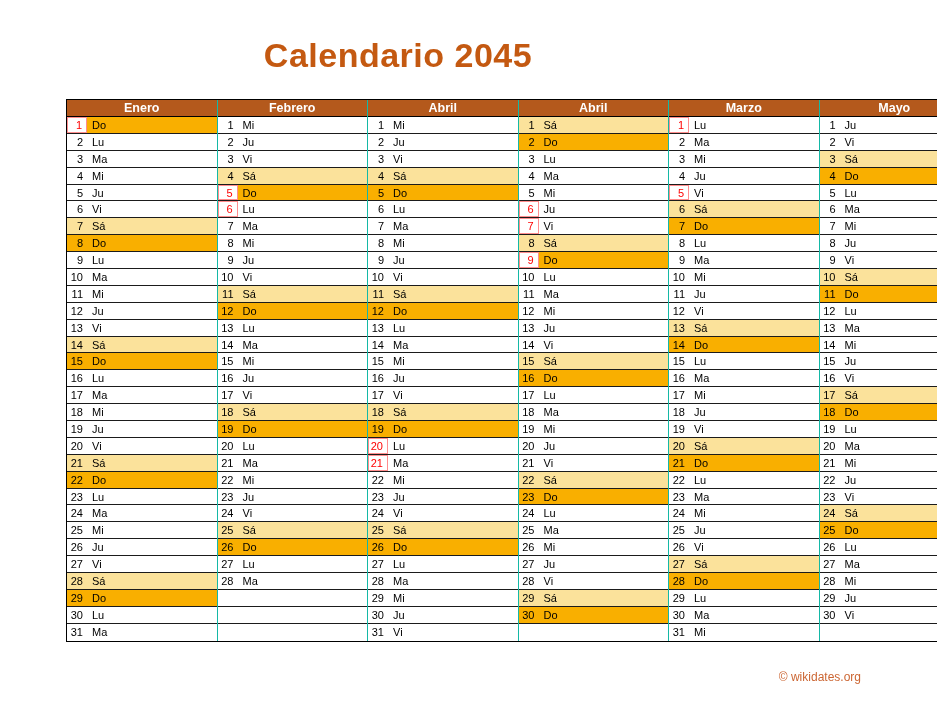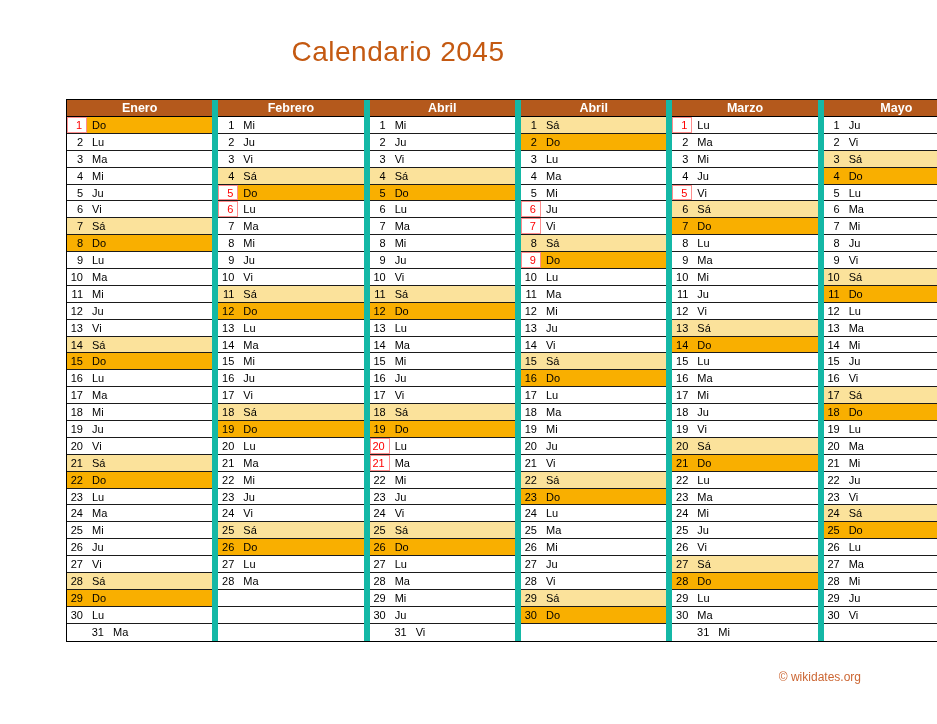--- a/index.html
+++ b/index.html
@@ -2,39 +2,39 @@
 <html style="--title-color: #C45911; --header-bg: #B4591C; --header-text: #FFFFFF; --saturday-bg: #FBE29B; --sunday-bg: #F9AF00; --holiday-number: #FE0000; --holiday-border: #FF8D8D; --footer-color: #CC6633;"><head>
 <meta charset="utf-8">
 <style>
   html,body{margin:0;padding:0;}
   body{
     width:937px;height:724px;background:#fff;position:relative;
     font-family:"Liberation Sans", sans-serif;overflow:hidden;
   }
   .title{
     position:absolute;left:0;top:36px;width:796px;text-align:center;
-    font-size:28px;font-weight:normal;color:var(--title-color,#C45911);
+    font-size:34px;font-weight:bold;color:var(--title-color,#C45911);
     letter-spacing:0.5px;
   }
   .calendar{
     position:absolute;left:66px;top:99px;width:904px;
     display:flex;border:1px solid #000;box-sizing:border-box;
   }
-  .month-col{flex:1 1 0;min-width:0;border-left:6px solid #14b8a6;}
+  .month-col{flex:1 1 0;min-width:0;border-left:1px solid #14b8a6;}
   .month-col:first-child{border-left:none;}
   .month-header{
     height:17px;box-sizing:border-box;border-bottom:1px solid #000;
     background:var(--header-bg,#B4591C);color:var(--header-text,#fff);
     font-size:12.5px;font-weight:bold;text-align:center;line-height:16px;
   }
   .row{
     height:16.9px;box-sizing:border-box;border-bottom:1px solid #1b1b1b;
     display:flex;align-items:stretch;font-size:11px;color:#000;background:#fff;
   }
-  .row:last-child{border-bottom:none;margin-left:21px;}
+  .row:last-child{border-bottom:none;}
   .row.sat{background:var(--saturday-bg,#FBE29B);}
   .row.sun{background:var(--sunday-bg,#F9AF00);}
   .num{
     flex:0 0 20px;display:flex;align-items:center;justify-content:flex-end;
     padding-right:4px;box-sizing:border-box;
   }
   .num.h{
     border:1px solid var(--holiday-border,#FF8D8D);
     background:#fff;color:var(--holiday-number,#FE0000);
   }

